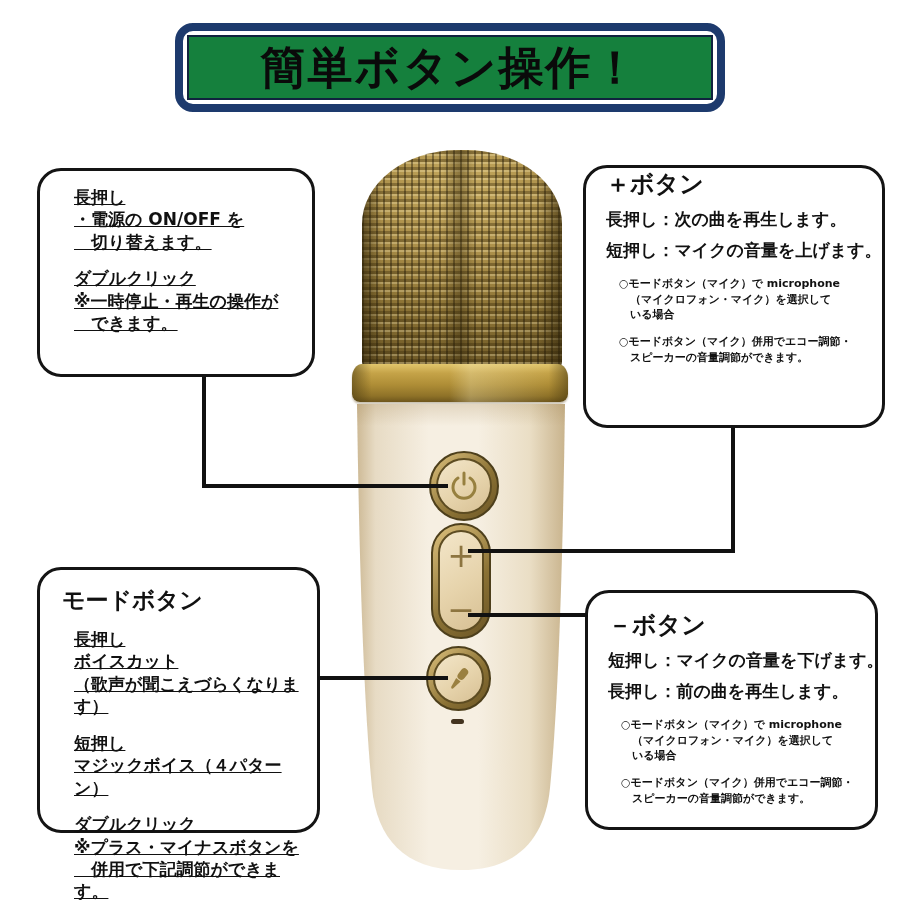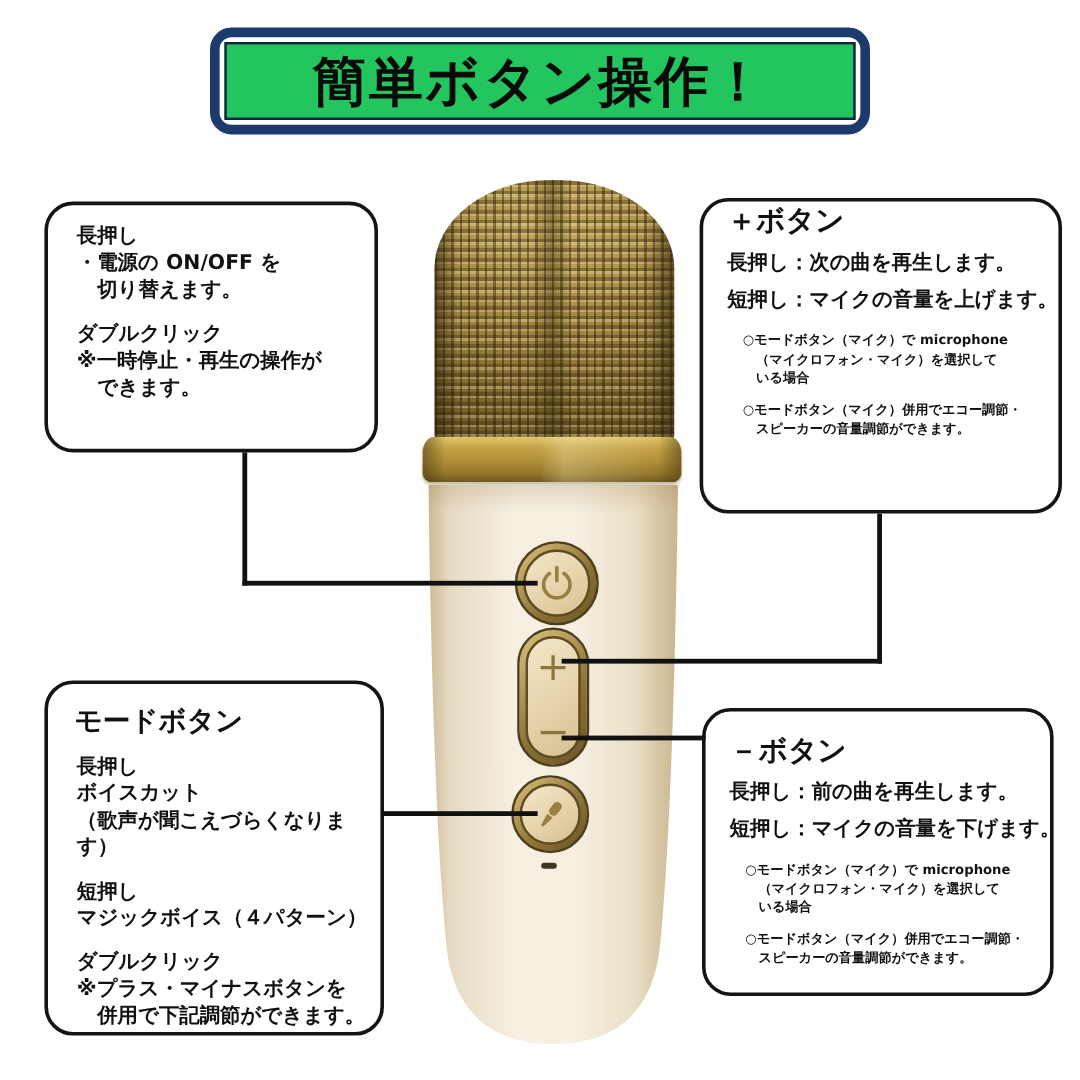--- a/index.html
+++ b/index.html
@@ -2,35 +2,35 @@
 <html><head>
 <meta charset="utf-8">
 <style>
   html,body{margin:0;padding:0;background:#fff;}
   body{font-family:"DejaVu Sans","Liberation Sans",sans-serif;color:#111;}
   .stage{position:relative;width:900px;height:900px;background:#ffffff;overflow:hidden;}
 
   
   .title-box{position:absolute;left:175px;top:23px;width:550px;height:89px;
     background:#fff;border:8px solid #1d3a6d;border-radius:18px;box-sizing:border-box;z-index:5;}
-  .title-inner{position:absolute;inset:4px;border:2.5px solid #10233f;background:#22c55e;
+  .title-inner{position:absolute;inset:4px;border:2.5px solid #10233f;background:#15803d;
     display:flex;align-items:center;justify-content:center;}
   .title-text{font-size:45px;font-weight:bold;color:#0a0a0a;letter-spacing:2px;white-space:nowrap;}
 
   
   .callout{position:absolute;background:#fff;border:3px solid #141414;border-radius:24px;
     box-sizing:border-box;z-index:3;}
   .callout h3{margin:0 0 12px 0;font-size:23px;font-weight:bold;}
-  .sec{font-size:17px;font-weight:bold;line-height:1.32;white-space:pre-line;margin:0 0 14px 2px;}
+  .sec{font-size:17px;font-weight:bold;line-height:1.32;white-space:pre-line;margin:0 0 14px 12px;text-decoration:underline;}
   .bline{font-size:17px;font-weight:bold;line-height:1.8;margin:0;white-space:nowrap;}
   .note{font-size:11px;font-weight:700;line-height:1.42;white-space:pre-line;margin:11px 0 0 13px;}
 
   #power-box{left:37px;top:168px;width:278px;height:209px;padding:15px 8px 0 22px;}
   #plus-box{left:583px;top:165px;width:302px;height:263px;padding:0 6px 0 20px;}
-  #mode-box{left:37px;top:567px;width:283px;height:296px;padding:15px 6px 0 22px;}
+  #mode-box{left:37px;top:567px;width:283px;height:266px;padding:15px 6px 0 22px;}
   #minus-box{left:585px;top:590px;width:293px;height:240px;padding:16px 6px 0 20px;}
   #plus-box h3,#minus-box h3{margin-bottom:4px;font-size:24px;}
 
   
   .line{position:absolute;background:#111;z-index:4;}
 
   
   .mic{position:absolute;z-index:1;}
   .mic-head{left:362px;top:150px;width:200px;height:222px;
     border-radius:96px 96px 16px 16px / 74px 74px 10px 10px;
@@ -152,22 +152,22 @@
 （歌声が聞こえづらくなります）</p>
     <p class="sec">短押し
 マジックボイス（４パターン）</p>
     <p class="sec">ダブルクリック
 ※プラス・マイナスボタンを
 　併用で下記調節ができます。</p>
   </div>
 
   <div class="callout" id="minus-box">
     <h3>－ボタン</h3>
+    <p class="bline">短押し：マイクの音量を下げます。</p>
     <p class="bline">長押し：前の曲を再生します。</p>
-    <p class="bline">短押し：マイクの音量を下げます。</p>
     <p class="note">○モードボタン（マイク）で microphone
 　（マイクロフォン・マイク）を選択して
 　いる場合</p>
     <p class="note">○モードボタン（マイク）併用でエコー調節・
 　スピーカーの音量調節ができます。</p>
   </div>
 
 </div>
 
 </body></html>

